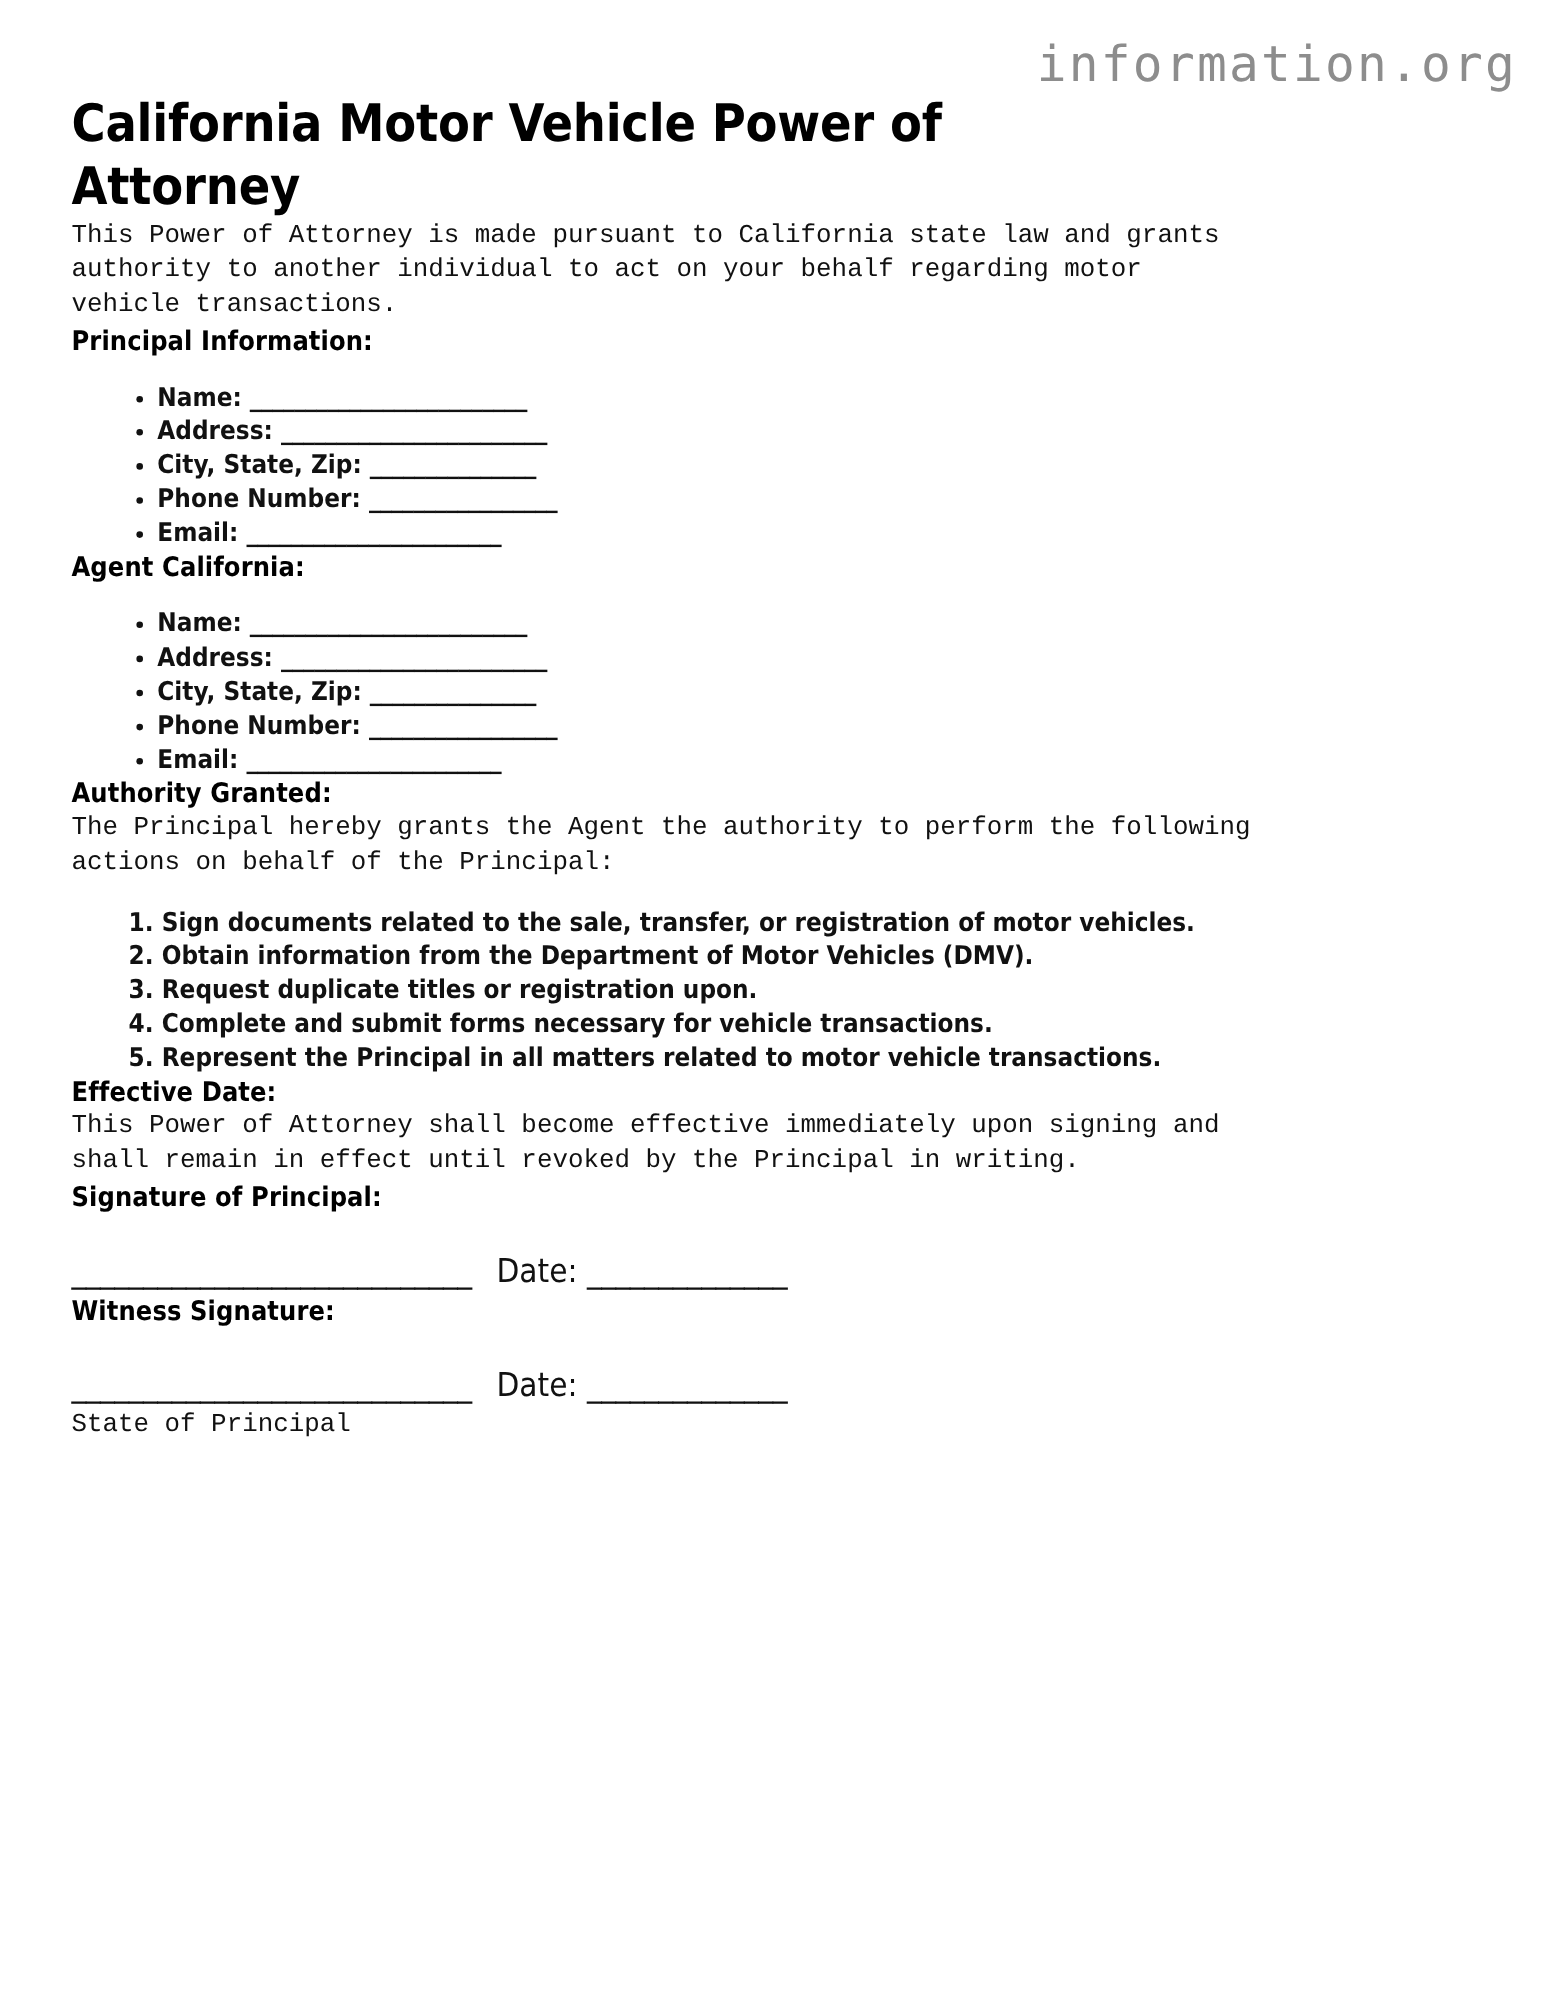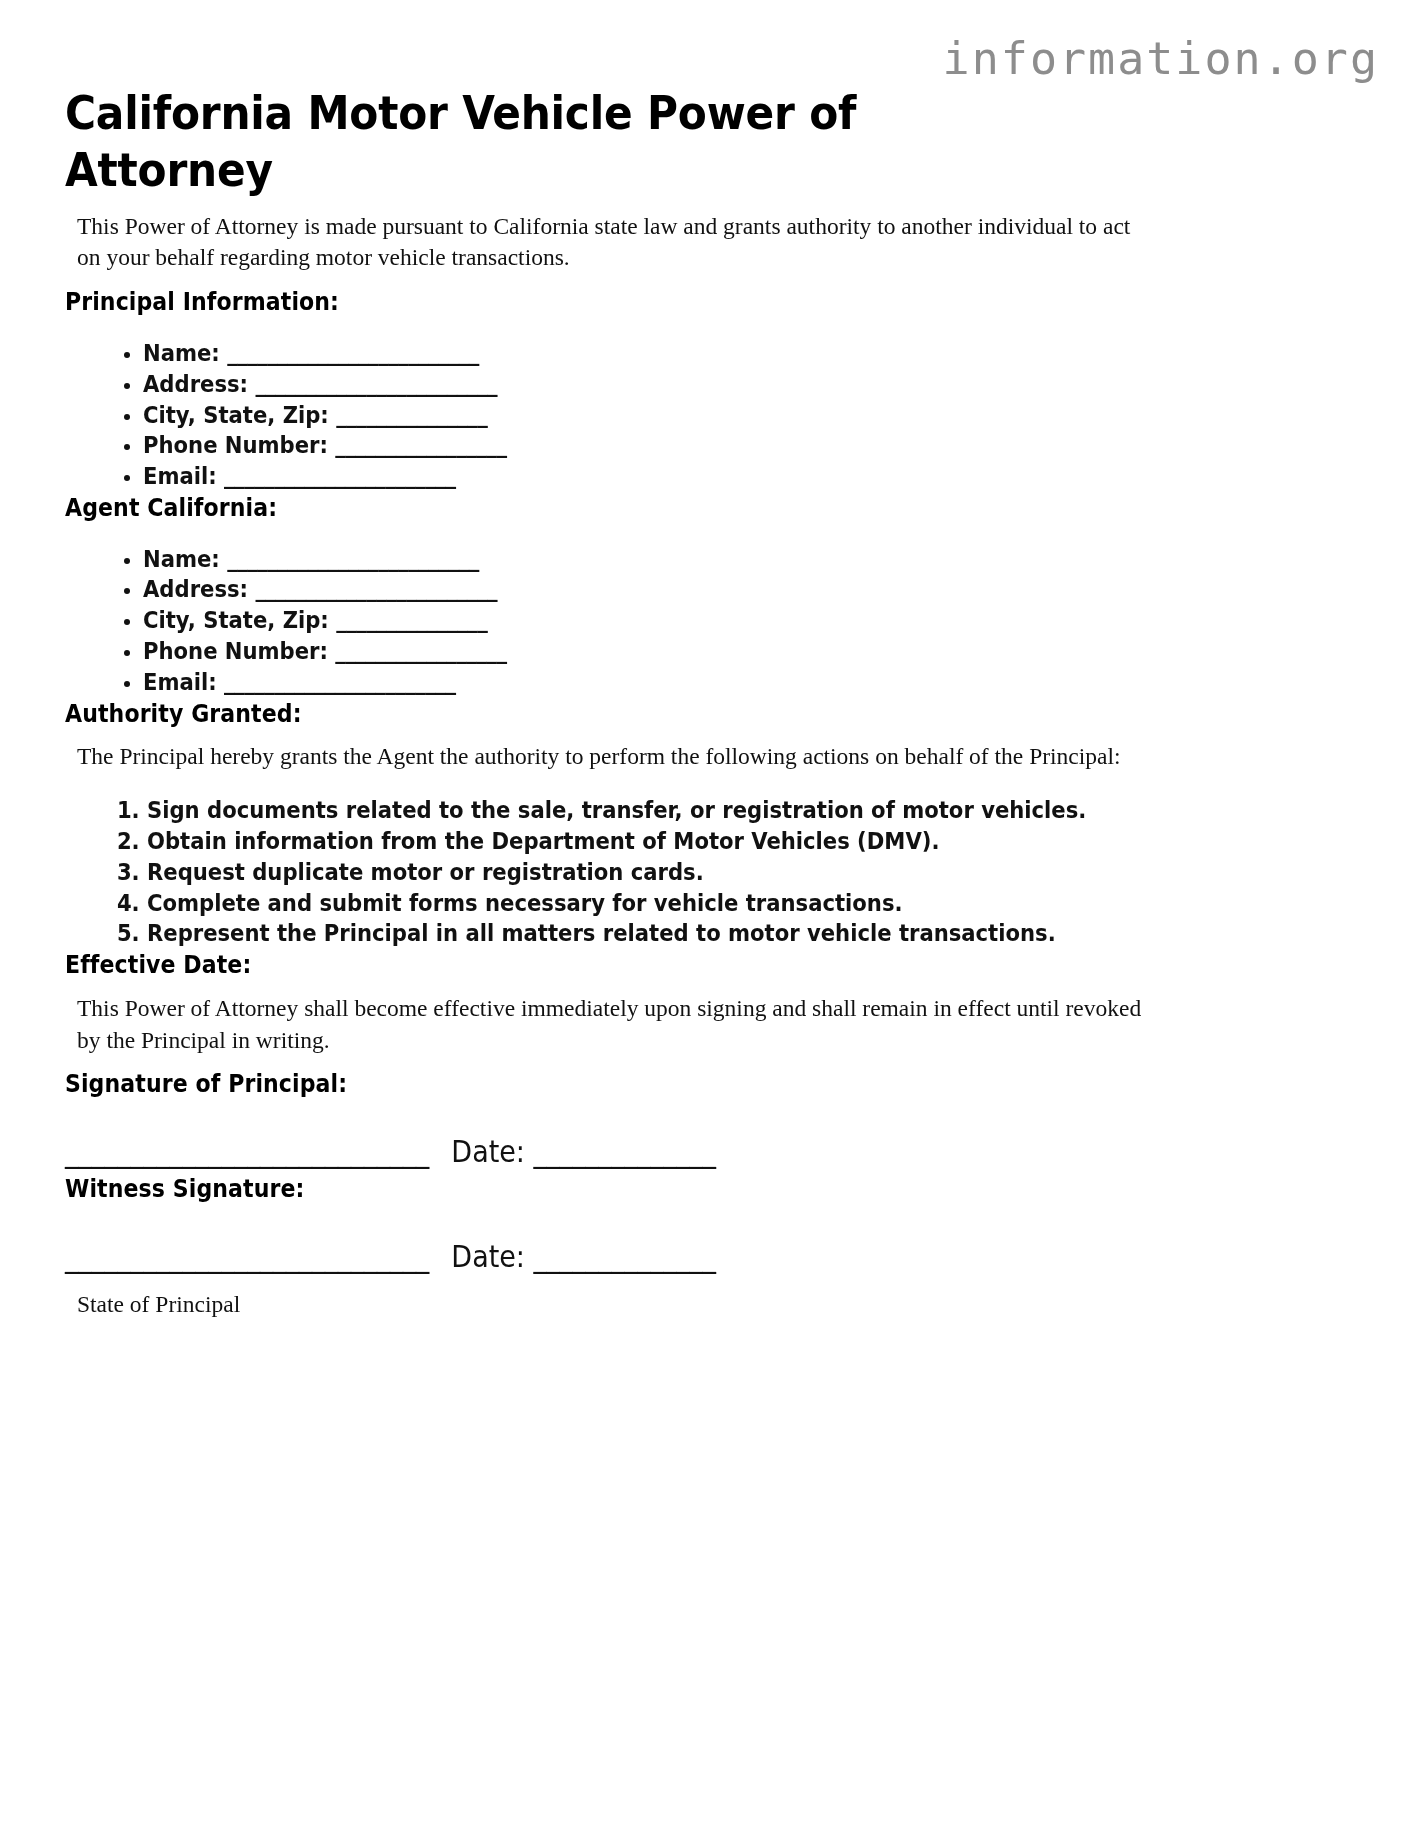--- a/index.html
+++ b/index.html
@@ -42,25 +42,25 @@
     font-stretch: condensed;
     font-weight: 700;
     font-size: 47px;
     line-height: 1.22;
     margin: 0 0 0 0;
     letter-spacing: -0.2px;
     max-width: 920px;
     color: #000;
   }
   p.body-text {
-    font-family: Liberation Serif, serif;
+    font-family: Liberation Mono, monospace;
     font-stretch: condensed;
     font-size: 23.5px;
     line-height: 1.35;
-    margin: 12px;
+    margin: 0;
     color: #111;
     max-width: 1075px;
   }
   .intro { margin-top: 44px; }
   h2.section-head {
     font-family: "DejaVu Sans Condensed", "DejaVu Sans", sans-serif;
     font-stretch: condensed;
     font-weight: 700;
     font-size: 24.5px;
     line-height: 1.3;
@@ -137,21 +137,21 @@
       <li><span>Email:</span> <span class="blank">_______________________</span></li>
     </ul>
 
     <h2 class="section-head sp-before-head">Authority Granted:</h2>
 
     <p class="body-text sp-before-body">The Principal hereby grants the Agent the authority to perform the following actions on behalf of the Principal:</p>
 
     <ol class="auth-list">
       <li>Sign documents related to the sale, transfer, or registration of motor vehicles.</li>
       <li>Obtain information from the Department of Motor Vehicles (DMV).</li>
-      <li>Request duplicate motor or registration cards.</li>
+      <li>Request duplicate titles or registration upon.</li>
       <li>Complete and submit forms necessary for vehicle transactions.</li>
       <li>Represent the Principal in all matters related to motor vehicle transactions.</li>
     </ol>
 
     <h2 class="section-head sp-before-head">Effective Date:</h2>
 
     <p class="body-text sp-before-body">This Power of Attorney shall become effective immediately upon signing and shall remain in effect until revoked by the Principal in writing.</p>
 
     <h2 class="section-head sp-before-head">Signature of Principal:</h2>
 

